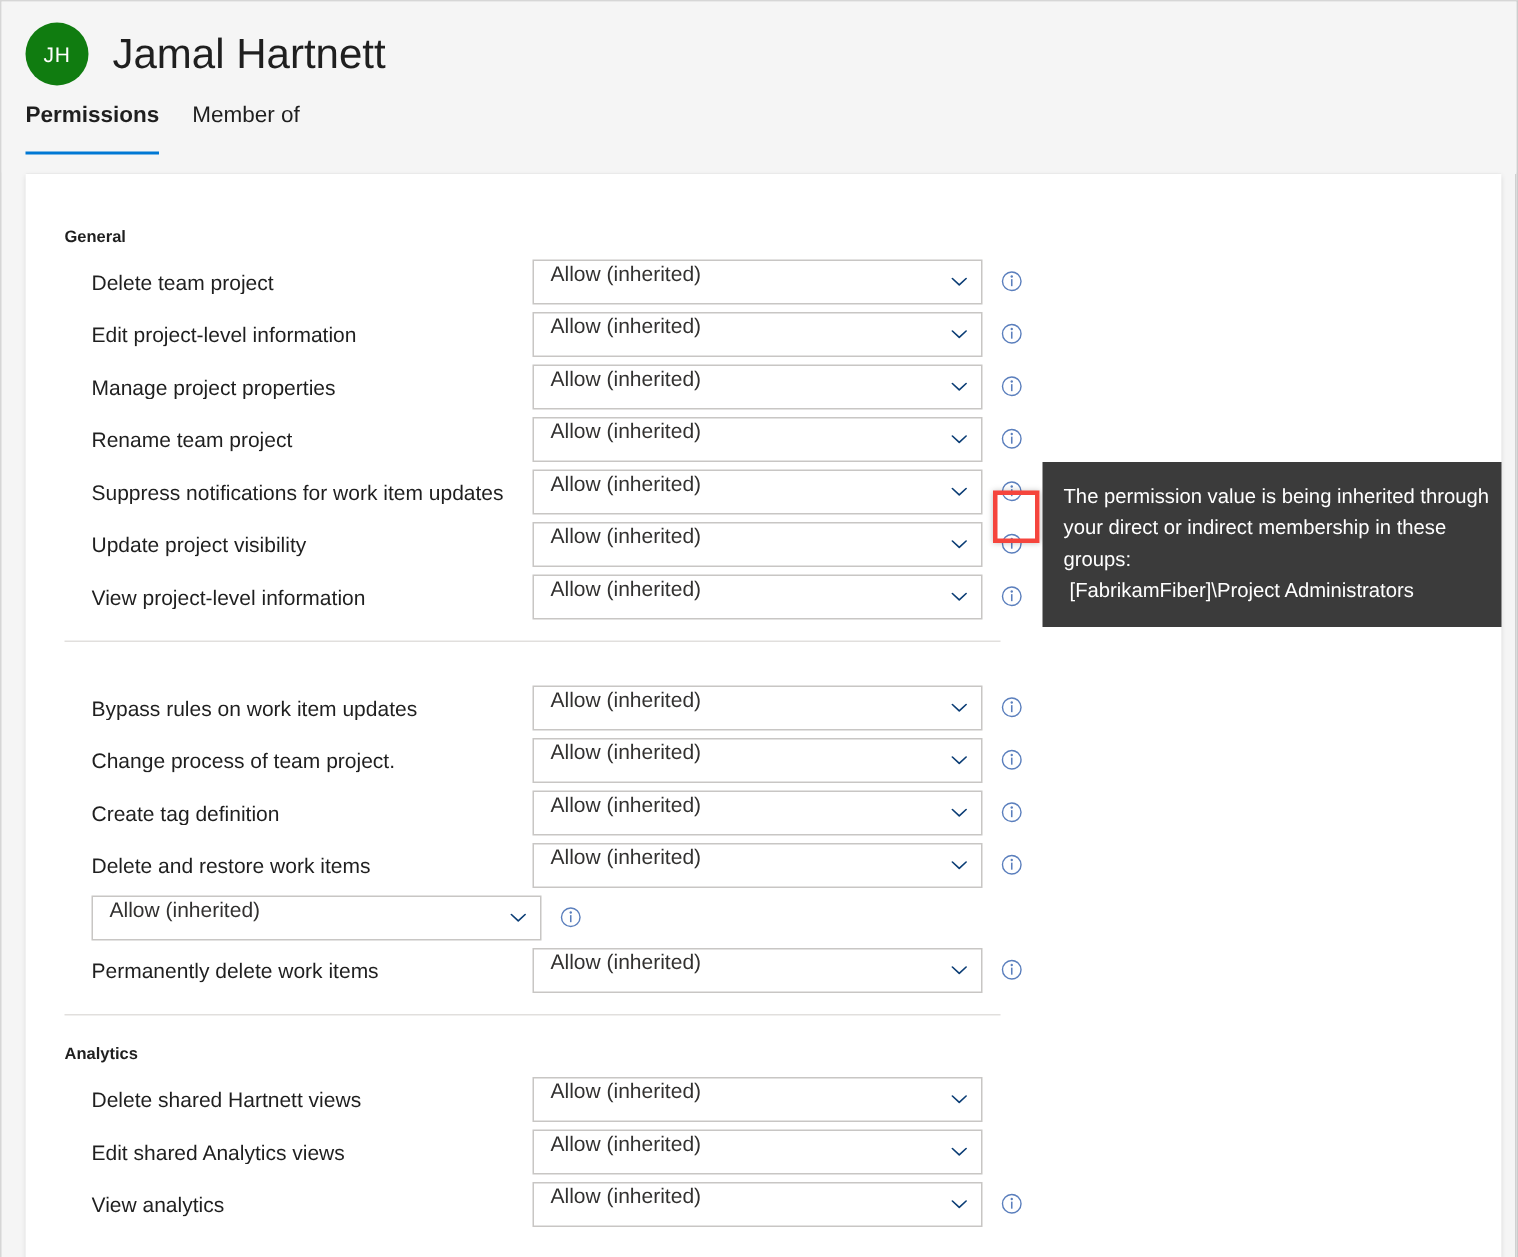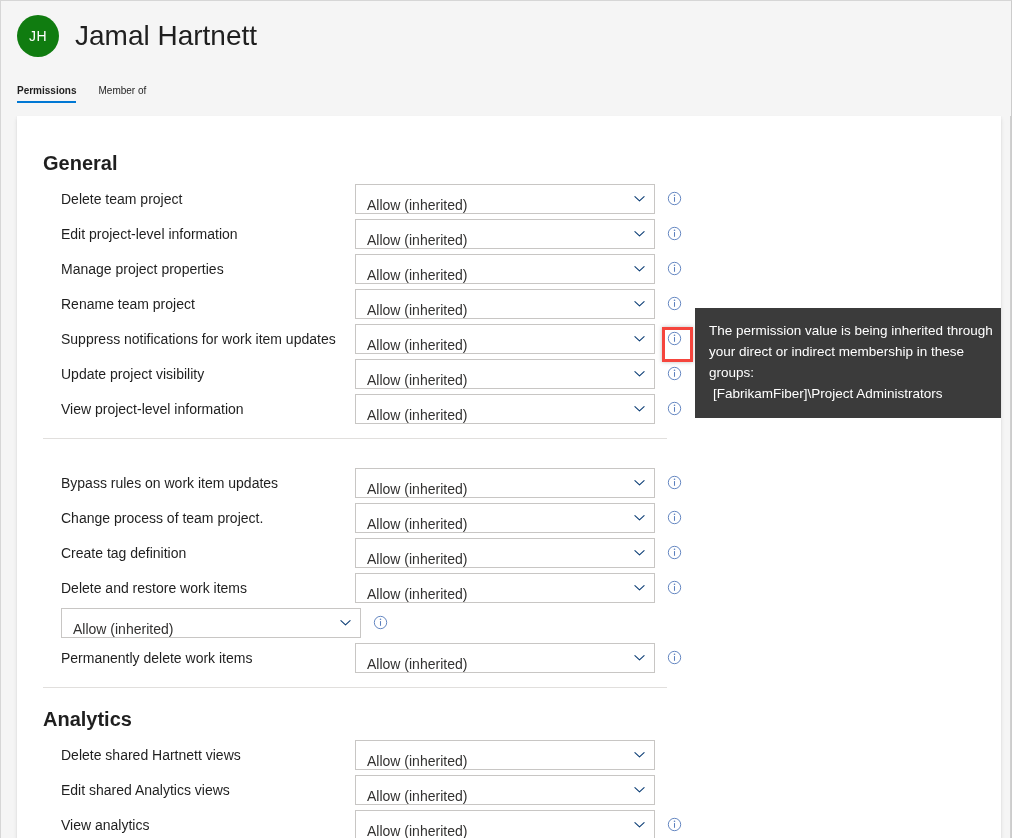--- a/index.html
+++ b/index.html
@@ -70,23 +70,23 @@
 
   .tabs {
     position: absolute;
     left: 16px;
     top: 70px;
     display: flex;
     align-items: flex-end;
     height: 32px;
   }
   .tab {
-    font-size: 10px;
+    font-size: 15px;
     color: #1f1f1f;
-    padding: 0 0 7px 0;
+    padding: 0 0 18px 0;
     margin-right: 22px;
     position: relative;
     cursor: pointer;
     white-space: nowrap;
   }
   .tab.active {
     font-weight: bold;
   }
   .tab.active::after {
     content: "";
@@ -108,21 +108,21 @@
     background: #ffffff;
     box-shadow: 0 0.3px 0.9px rgba(0,0,0,0.11), 0 1.6px 3.6px rgba(0,0,0,0.13);
     box-sizing: border-box;
     overflow: hidden;
   }
 
   .section {
     position: relative;
   }
   .section-title {
-    font-size: 20px;
+    font-size: 11px;
     font-weight: bold;
     color: #1f1f1f;
     margin: 0;
     padding: 0 0 0 26px;
   }
   .section-rows {
     padding-top: 6px;
   }
   .perm-row {
     display: flex;
@@ -142,21 +142,21 @@
     flex: 0 0 auto;
     position: relative;
   }
   .perm-select {
     width: 300px;
     height: 30px;
     border: 1px solid #c8c6c4;
     background: #ffffff;
     box-sizing: border-box;
     display: flex;
-    align-items: flex-end;
+    align-items: flex-start;
     cursor: pointer;
     position: relative;
   }
   .perm-select .sel-text {
     font-size: 14px;
     color: #323130;
     padding-left: 11px;
     white-space: nowrap;
   }
   .chev {

